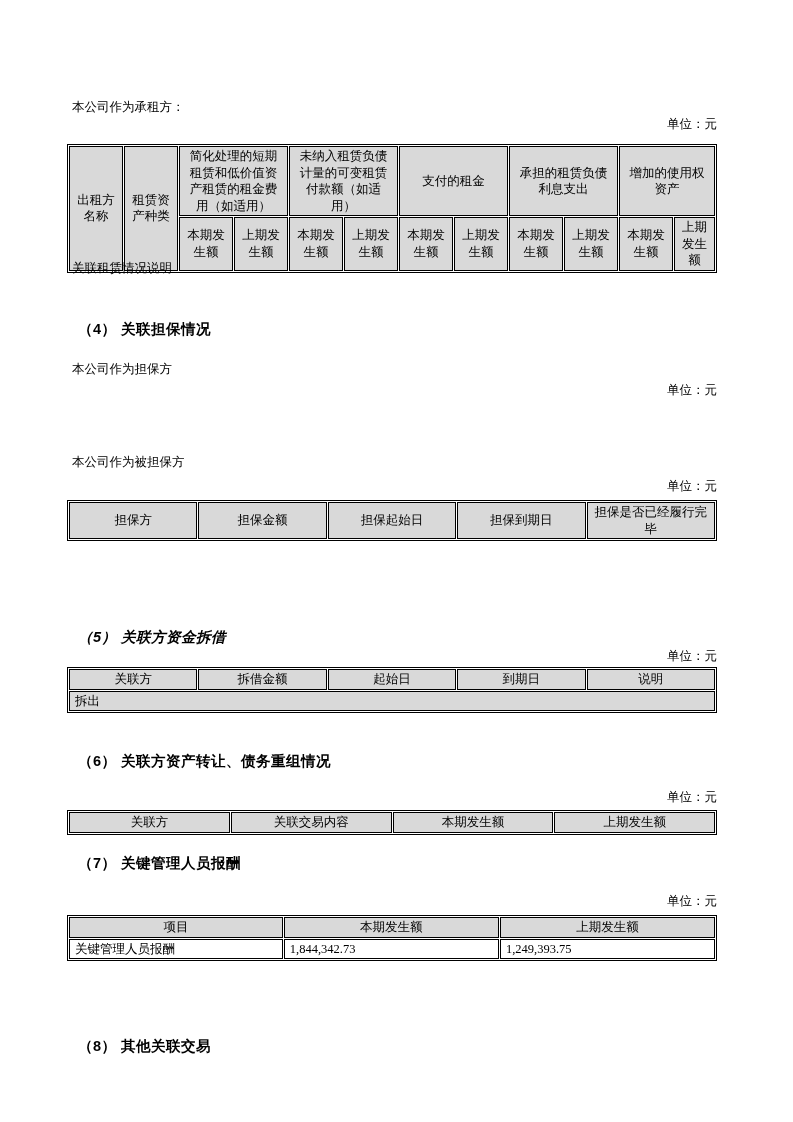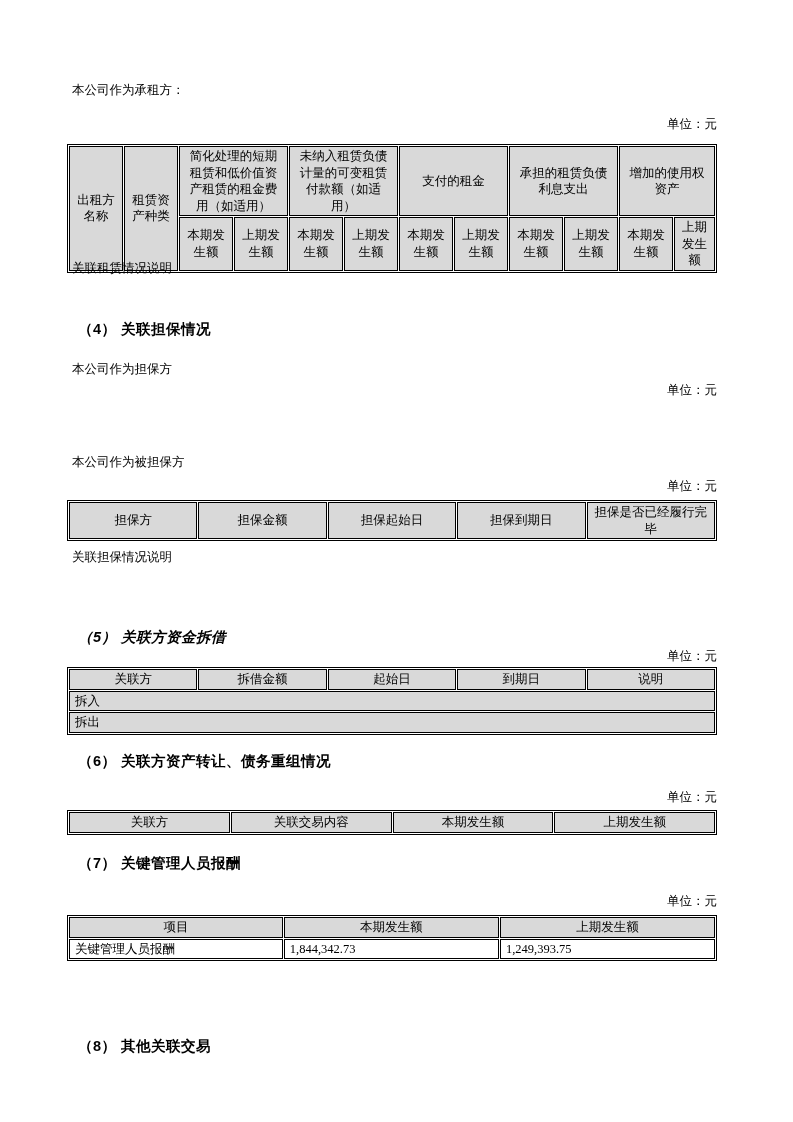--- a/index.html
+++ b/index.html
@@ -43,21 +43,21 @@
   .t-transfer th{height:14px;}
   
   .t-comp th{height:13px;}
   .t-comp td{height:13px;margin-top:36px;}
 </style>
 </head>
 <body>
 
 <div class="page">
 
-  <div class="blk body-text" style="top:83px;">本公司作为承租方：</div>
+  <div class="blk body-text" style="top:100px;">本公司作为承租方：</div>
 
   <div class="blk unit-line" style="top:117px;">单位：元</div>
 
   <table class="t-lease" style="position:absolute;left:67px;top:144px;">
     <colgroup>
       <col style="width:54px">
         <col style="width:54px">
         <col style="width:54px">
         <col style="width:54px">
       <col style="width:54px">
@@ -117,21 +117,20 @@
         <tr>
       <th>担保方</th>
       <th>担保金额</th>
       <th>担保起始日</th>
       <th>担保到期日</th>
       <th>担保是否已经履行完毕</th>
     </tr>
   </tbody>
     </table>
 
-  <div class="blk body-text" style="top:550px;">关联担保情况说明</div>
 
   <div class="blk sec-title" style="top:628px;font-style:italic;">（5） 关联方资金拆借</div>
   <div class="blk unit-line" style="top:649px;">单位：元</div>
 
   <table class="t-borrow" style="position:absolute;left:67px;top:667px;">
     <colgroup>
         <col style="width:20%">
         <col style="width:20%">
         <col style="width:20%">
         <col style="width:20%">
@@ -139,23 +138,20 @@
       </colgroup>
     <tbody>
         <tr>
       <th>关联方</th>
       <th>拆借金额</th>
       <th>起始日</th>
       <th>到期日</th>
       <th>说明</th>
     </tr>
     <tr>
-      <td colspan="5" class="left">拆入</td>
-    </tr>
-    <tr>
       <td colspan="5" class="left">拆出</td>
     </tr>
   </tbody>
     </table>
 
   <div class="blk sec-title" style="top:752px;">（6） 关联方资产转让、债务重组情况</div>
   <div class="blk unit-line" style="top:790px;">单位：元</div>
 
   <table class="t-transfer" style="position:absolute;left:67px;top:810px;">
     <colgroup>

